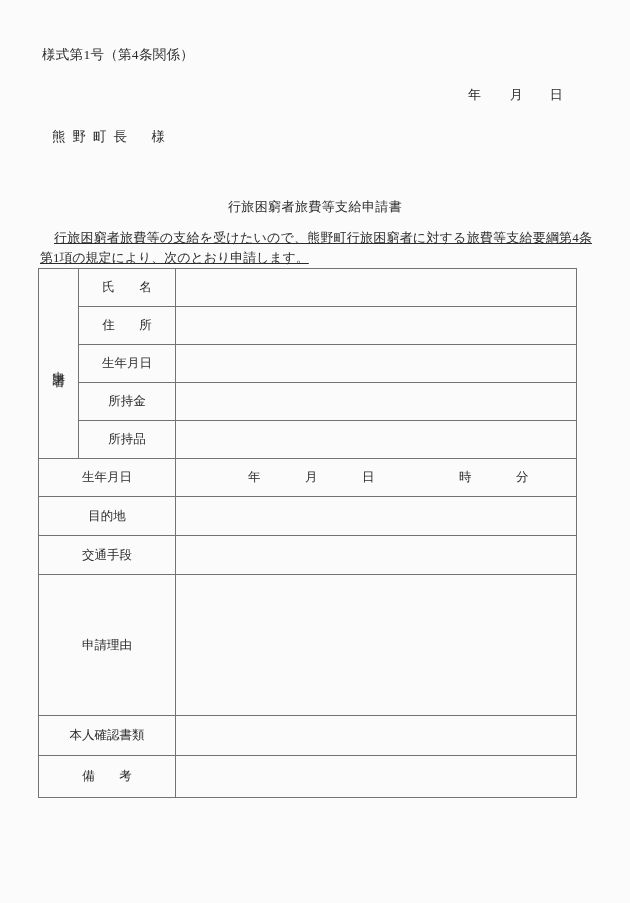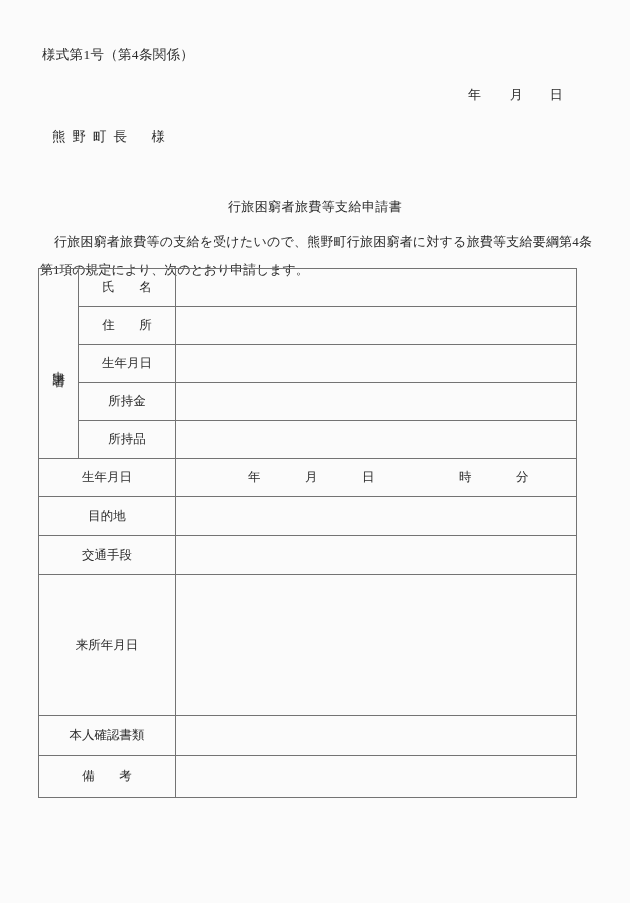--- a/index.html
+++ b/index.html
@@ -68,24 +68,25 @@
     letter-spacing: 0.4px;
   }
 
   
   .body-text {
     position: absolute;
     left: 40px;
     top: 228px;
     width: 552px;
     font-size: 13px;
-    line-height: 28px;
+    line-height: 20px;
     text-indent: 14px;
     text-align: justify;
     letter-spacing: -0.05px;
+    text-decoration: underline;
   }
 
   
   .form-table {
     position: absolute;
     left: 38px;
     top: 268px;
     width: 509px;
     border-collapse: collapse;
     table-layout: fixed;
@@ -217,21 +218,21 @@
 
       <tr class="r-dest">
         <td class="label-cell" colspan="2">目的地</td>
         <td class="value-cell"></td>
       </tr>
       <tr class="r-trans">
         <td class="label-cell" colspan="2">交通手段</td>
         <td class="value-cell"></td>
       </tr>
       <tr class="r-reason">
-        <td class="label-cell" colspan="2">来所年月日</td>
+        <td class="label-cell" colspan="2">申請理由</td>
         <td class="value-cell"></td>
       </tr>
       <tr class="r-ident">
         <td class="label-cell" colspan="2">本人確認書類</td>
         <td class="value-cell"></td>
       </tr>
       <tr class="r-remark">
         <td class="label-cell wide" colspan="2">備　考</td>
         <td class="value-cell"></td>
       </tr>

